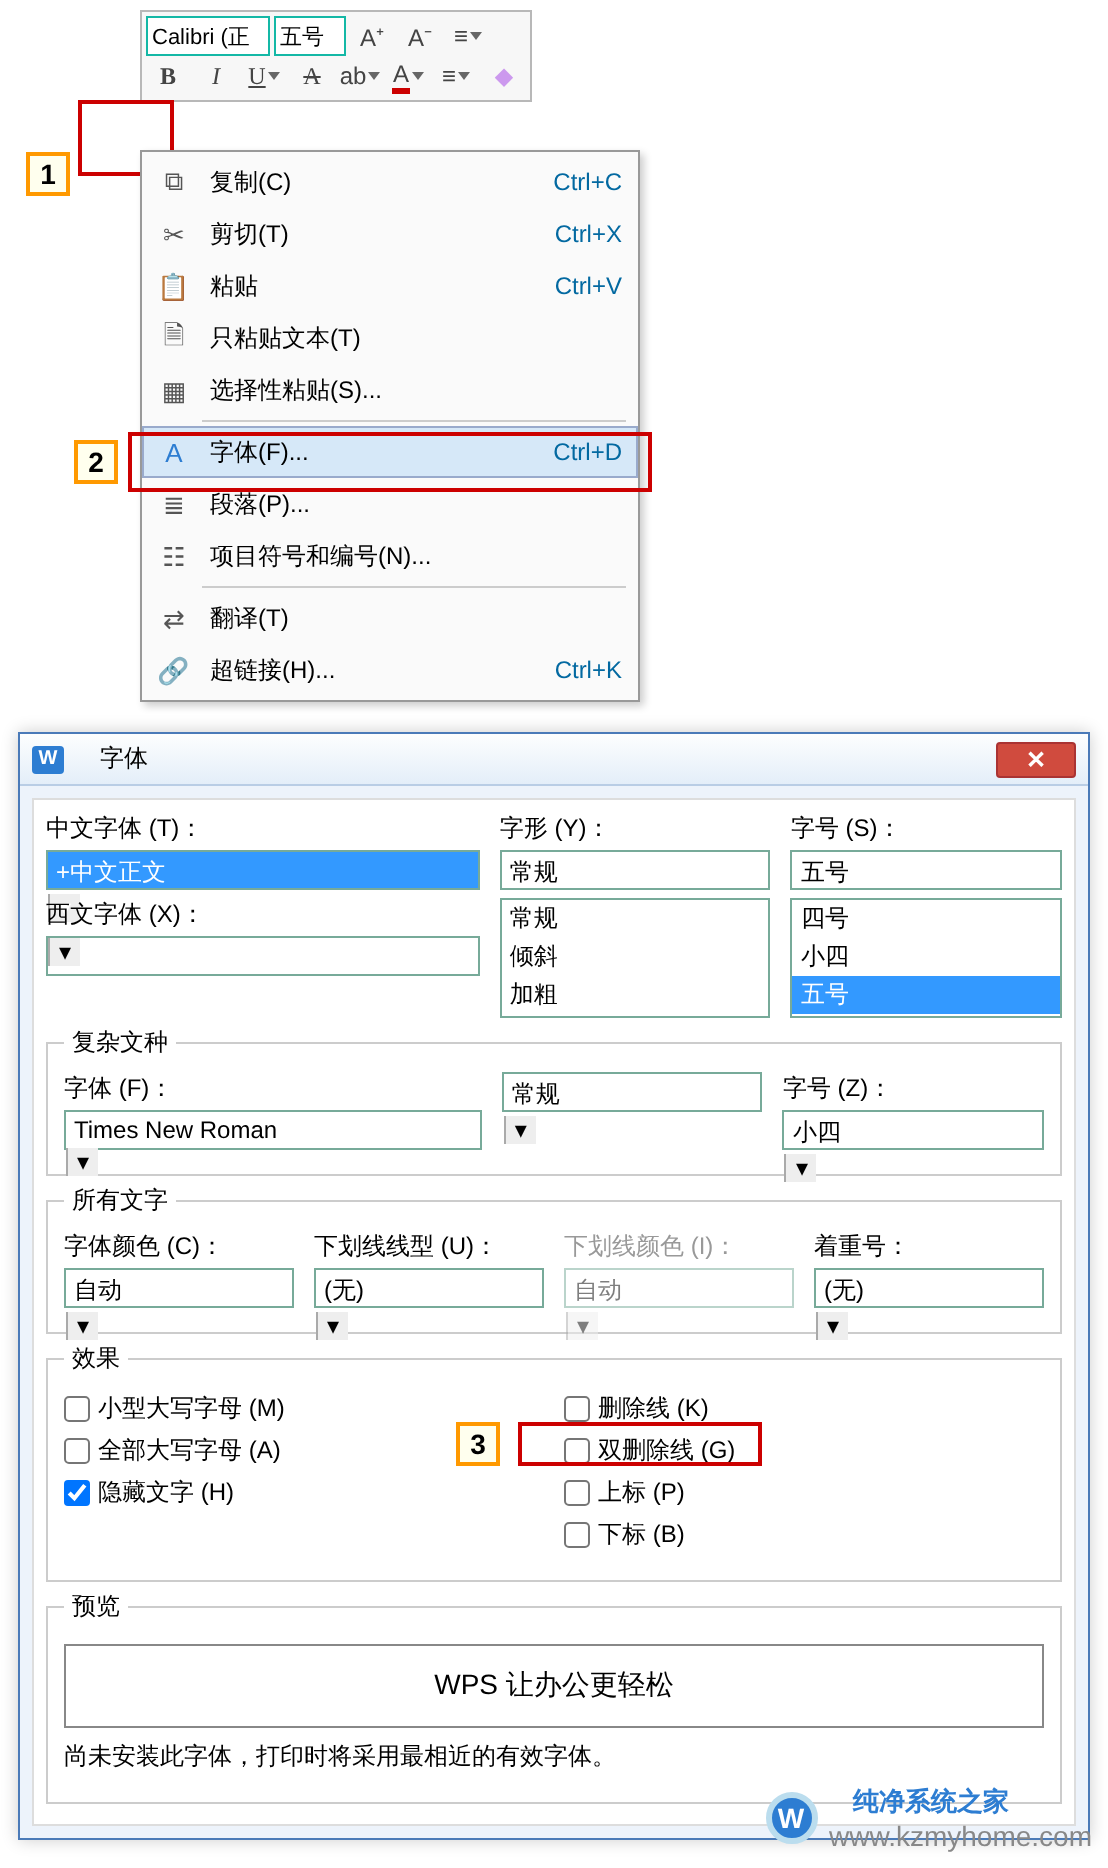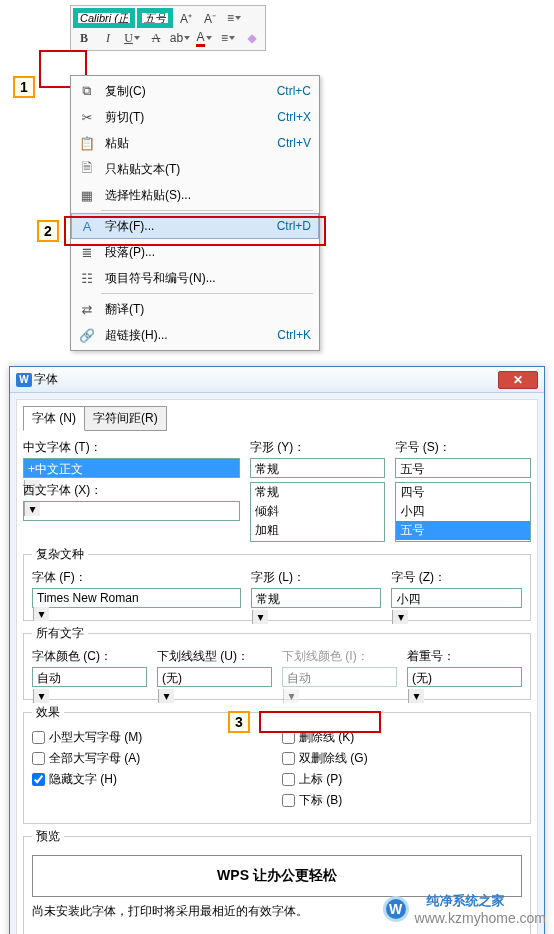--- a/index.html
+++ b/index.html
@@ -1,21 +1,21 @@
 <!DOCTYPE html>
 <html><head>
 <meta charset="utf-8">
 <style>
 * { box-sizing: border-box; margin: 0; padding: 0; }
 body { font-family: "Microsoft YaHei", Arial, sans-serif; font-size: 12px; background: #fff; width: 554px; height: 934px; position: relative; }
 
 
 .toolbar { position: absolute; left: 70px; top: 5px; border: 1px solid #b8b8b8; background: #f7f7f7; padding: 2px; }
 .toolbar-row { display: flex; align-items: center; gap: 2px; }
-.tb-sel { border: 5px solid #14b8a6; background: #fff; font-size: 11px; padding: 1px 2px; height: 20px; font-style: italic; }
+.tb-sel { border: 1px solid #14b8a6; background: #fff; font-size: 11px; padding: 1px 2px; height: 20px; }
 .tb-btn { width: 22px; height: 20px; display: flex; align-items: center; justify-content: center; color: #444; cursor: pointer; }
 .tb-drop { border-left: 3px solid transparent; border-right: 3px solid transparent; border-top: 4px solid #666; margin-left: 1px; }
 .bold { font-weight: bold; font-family: serif; }
 .italic { font-style: italic; font-family: serif; }
 .underline { text-decoration: underline; font-family: serif; }
 .strike { text-decoration: line-through; font-family: serif; }
 
 
 .callout { position: absolute; border: 2px solid #f90; background: #ffe; font-weight: bold; font-size: 14px; width: 22px; height: 22px; display: flex; align-items: center; justify-content: center; }
 .red-box { position: absolute; border: 2px solid #c00; }
@@ -26,21 +26,21 @@
 .ctx-item:hover, .ctx-item.hl { background: #d6e8f8; border: 1px solid #9ac; padding: 0 7px 0 5px; height: 26px; }
 .ctx-icon { width: 20px; display: flex; justify-content: center; color: #555; font-size: 13px; }
 .ctx-label { flex: 1; padding-left: 8px; }
 .ctx-shortcut { color: #0369a1; }
 .ctx-sep { height: 1px; background: #ccc; margin: 2px 6px 2px 30px; }
 
 
 .dialog { position: absolute; left: 9px; top: 366px; width: 536px; border: 1px solid #4a7ab8; background: #edf3fb; box-shadow: 0 0 8px rgba(0,0,0,0.2); }
 .titlebar { height: 26px; background: linear-gradient(#fdfefe,#e4eef9); display: flex; align-items: center; padding: 0 6px; border-bottom: 1px solid #b9cde5; }
 .titlebar-icon { width: 16px; height: 14px; background: #2d7dd2; color: #fff; font: bold 10px/14px sans-serif; text-align: center; border-radius: 2px; }
-.titlebar-text { margin-left: 2px; flex: 1; }
+.titlebar-text { margin-left: 18px; flex: 1; }
 .close-btn { width: 40px; height: 18px; background: #d04b3e; border: 1px solid #a33; border-radius: 2px; color: #fff; display: flex; align-items: center; justify-content: center; font-weight: bold; cursor: pointer; }
 .dlg-body { background: #fff; margin: 6px; padding: 6px; border: 1px solid #ddd; }
 
 .tabs { display: flex; margin-bottom: 8px; }
 .tab { border: 1px solid #999; padding: 3px 8px; background: #f0f0f0; cursor: pointer; font-size: 12px; }
 .tab.active { background: #fff; border-bottom: 1px solid #fff; position: relative; z-index: 2; }
 .tab + .tab { margin-left: -1px; }
 
 .row { display: flex; gap: 10px; margin-bottom: 4px; }
 .col { flex: 1; display: flex; flex-direction: column; }
@@ -52,21 +52,21 @@
 .listbox { border: 1px solid #7a9; height: 60px; overflow: hidden; background: #fff; font-size: 12px; }
 .listbox div { padding: 1px 4px; }
 .listbox .sel { background: #3399ff; color: #fff; }
 
 fieldset { border: 1px solid #ccc; padding: 6px 8px 8px; margin: 4px 0; }
 fieldset legend { font-size: 12px; padding: 0 4px; }
 
 .chk-row { display: flex; align-items: center; gap: 4px; margin: 2px 0; }
 .chk-row input { width: 13px; height: 13px; }
 
-.preview-box { border: 1px solid #888; height: 42px; display: flex; align-items: center; justify-content: center; font-size: 14px; margin: 4px 0; font-weight: bold; }
+.preview-box { border: 1px solid #888; height: 42px; display: flex; align-items: center; justify-content: center; font-size: 14px; margin: 4px 0; }
 .note { font-size: 12px; margin: 6px 0; }
 
 .watermark { position: absolute; right: 8px; bottom: 8px; display: flex; align-items: center; gap: 6px; color: #2d7dd2; font-size: 12px; }
 .wm-badge { width: 26px; height: 26px; border-radius: 50%; background: #2d7dd2; border: 3px solid #bde; display: flex; align-items: center; justify-content: center; }
 .wm-badge span { color: #fff; font-weight: bold; font-size: 14px; }
 .wm-text b { display: block; font-size: 13px; margin-left: 12px; }
 .wm-text small { color: #888; font-size: 14px; }
 </style>
 </head>
 <body>
@@ -150,24 +150,20 @@
 <div class="red-box" style="left:64px; top:216px; width:262px; height:30px"></div>
 <div class="callout" style="left:37px; top:220px">2</div>
 
 <div class="dialog">
   <div class="titlebar">
     <div class="titlebar-icon">W</div>
     <div class="titlebar-text">字体</div>
     <div class="close-btn">✕</div>
   </div>
   <div class="dlg-body">
-    <div class="tabs">
-      <div class="tab active">字体 (N)</div>
-      <div class="tab">字符间距(R)</div>
-    </div>
 
     <div class="row">
       <div class="col" style="flex:1.6">
         <span class="lbl">中文字体 (T)：</span>
         <div class="combo hl">
           <span class="combo-text">+中文正文</span>
           <span class="combo-arrow">▾</span>
         </div>
       </div>
       <div class="col">
@@ -211,21 +207,20 @@
       <legend>复杂文种</legend>
       <div class="row">
         <div class="col" style="flex:1.6">
           <span class="lbl">字体 (F)：</span>
           <div class="combo">
               <span class="combo-text">Times New Roman</span>
               <span class="combo-arrow">▾</span>
             </div>
         </div>
         <div class="col">
-          <span class="lbl">字形 (L)：</span>
           <div class="combo">
               <span class="combo-text">常规</span>
               <span class="combo-arrow">▾</span>
             </div>
         </div>
         <div class="col">
           <span class="lbl">字号 (Z)：</span>
           <div class="combo">
               <span class="combo-text">小四</span>
               <span class="combo-arrow">▾</span>

